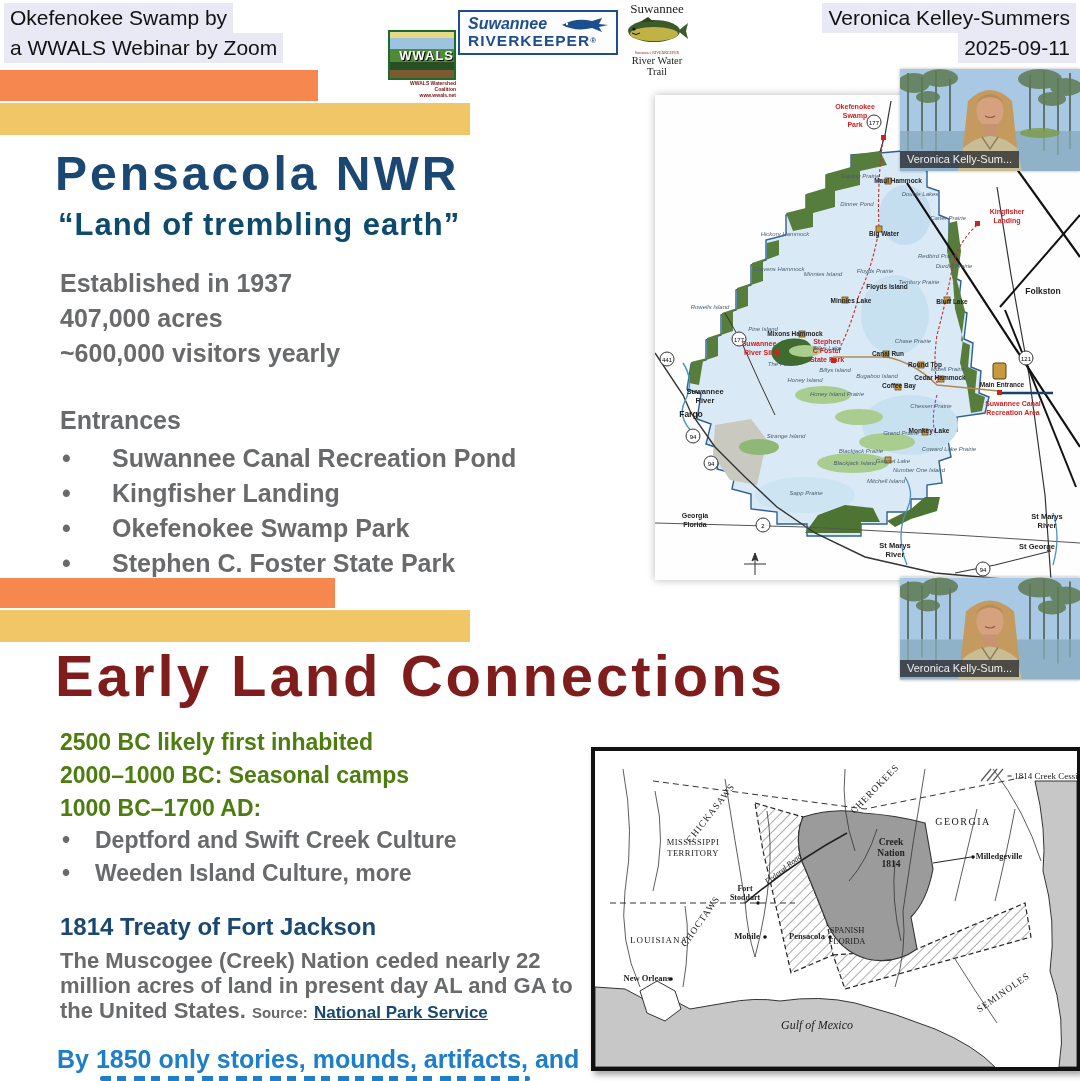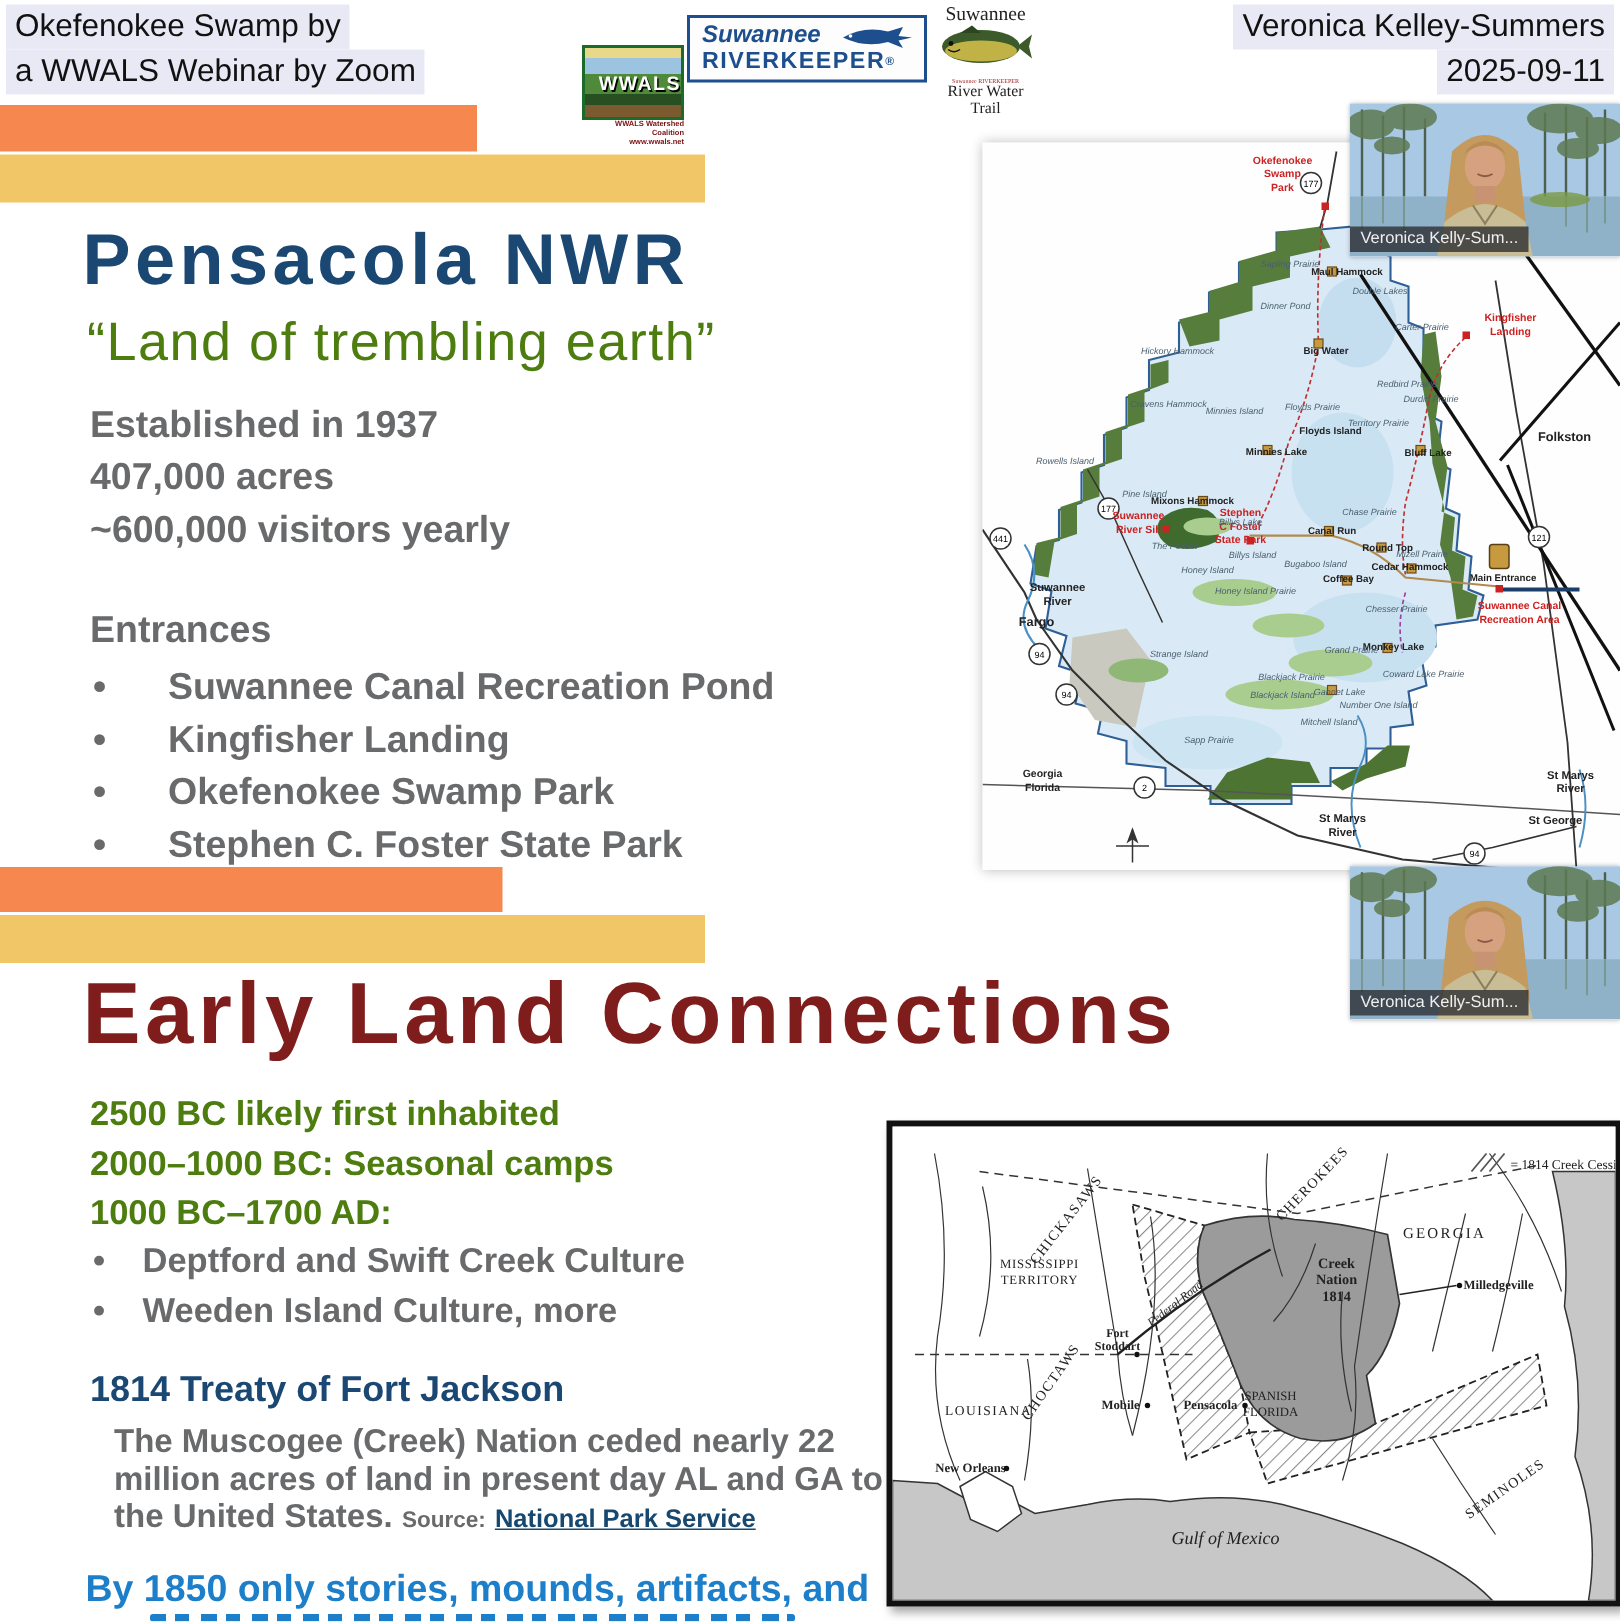--- a/index.html
+++ b/index.html
@@ -24,21 +24,21 @@
   .rk-fish{position:absolute;right:4px;top:4px;}
   .logo-wt{position:absolute;left:622px;top:2px;width:70px;height:62px;text-align:center;
      font-family:"Liberation Serif",serif;}
   .wt-l1{font-size:13px;color:#222;line-height:14px;}
   .wt-l3{font-size:10.5px;color:#222;line-height:11px;}
   .wt-rk{font-size:4px;color:#a32020;line-height:5px;}
   
   .bar{position:absolute;left:0;}
   
   .s1-title{position:absolute;left:55px;top:146px;font-size:48px;font-weight:800;letter-spacing:3px;color:#1b4873;}
-  .s1-sub{position:absolute;left:58px;top:207px;font-size:36px;color:#4d7c0f;letter-spacing:1px;}
+  .s1-sub{position:absolute;left:58px;top:207px;font-size:31px;color:#0c4a6e;letter-spacing:1px;font-weight:bold;}
   .facts{position:absolute;left:60px;top:266px;font-size:25px;font-weight:bold;color:#696a6c;line-height:35px;}
   .entr-label{position:absolute;left:60px;top:406px;font-size:25px;font-weight:bold;color:#696a6c;}
   .entr-list{position:absolute;left:60px;top:441px;font-size:25px;font-weight:bold;color:#696a6c;}
   .entr-item{position:relative;padding-left:52px;line-height:35px;}
   .entr-item::before{content:"•";position:absolute;left:2px;}
   
   .video{position:absolute;width:180px;box-shadow:0 0 3px rgba(0,0,0,.3);}
   .vid-label{position:absolute;left:0;bottom:3px;background:rgba(42,42,48,.78);color:#efefef;
      font-size:11px;padding:2px 7px 3px 7px;text-align:right;}
   
@@ -46,21 +46,21 @@
         box-shadow:0 0 8px rgba(0,0,0,.28);}
   .map2{position:absolute;left:591px;top:747px;width:482px;height:316px;background:#fff;
         border:4px solid #111;box-shadow:3px 4px 6px rgba(0,0,0,.35);}
   
   .s2-title{position:absolute;left:55px;top:642px;font-size:58px;font-weight:800;letter-spacing:3px;color:#7f1d1d;}
   .timeline{position:absolute;left:60px;top:726px;font-size:23px;font-weight:bold;color:#4d7c0f;line-height:33px;}
   .s2-bullets{position:absolute;left:62px;top:824px;font-size:23px;font-weight:bold;color:#696a6c;}
   .s2-bullet{position:relative;padding-left:33px;line-height:33px;}
   .s2-bullet::before{content:"•";position:absolute;left:0;}
   .treaty-h{position:absolute;left:60px;top:913px;font-size:24px;font-weight:bold;color:#1b4873;}
-  .treaty-p{position:absolute;left:76px;top:948px;width:535px;font-size:22px;font-weight:bold;
+  .treaty-p{position:absolute;left:60px;top:948px;width:535px;font-size:22px;font-weight:bold;
             color:#696a6c;line-height:25px;}
   .src-label{font-size:15px;}
   .src-link{font-size:17px;color:#17486f;text-decoration:underline;cursor:pointer;}
   .closing{position:absolute;left:57px;top:1045px;font-size:25px;font-weight:bold;color:#1d7ec9;}
   .clipped-line{position:absolute;left:100px;top:1076px;width:430px;height:5px;border-radius:2px;
       background:repeating-linear-gradient(90deg,#1d7ec9 0 11px,transparent 11px 17px,#1d7ec9 17px 26px,transparent 26px 34px);}
   svg text{font-family:"Liberation Sans",sans-serif;}
   svg.serifmap text{font-family:"Liberation Serif",serif;}
 </style>
 </head>

